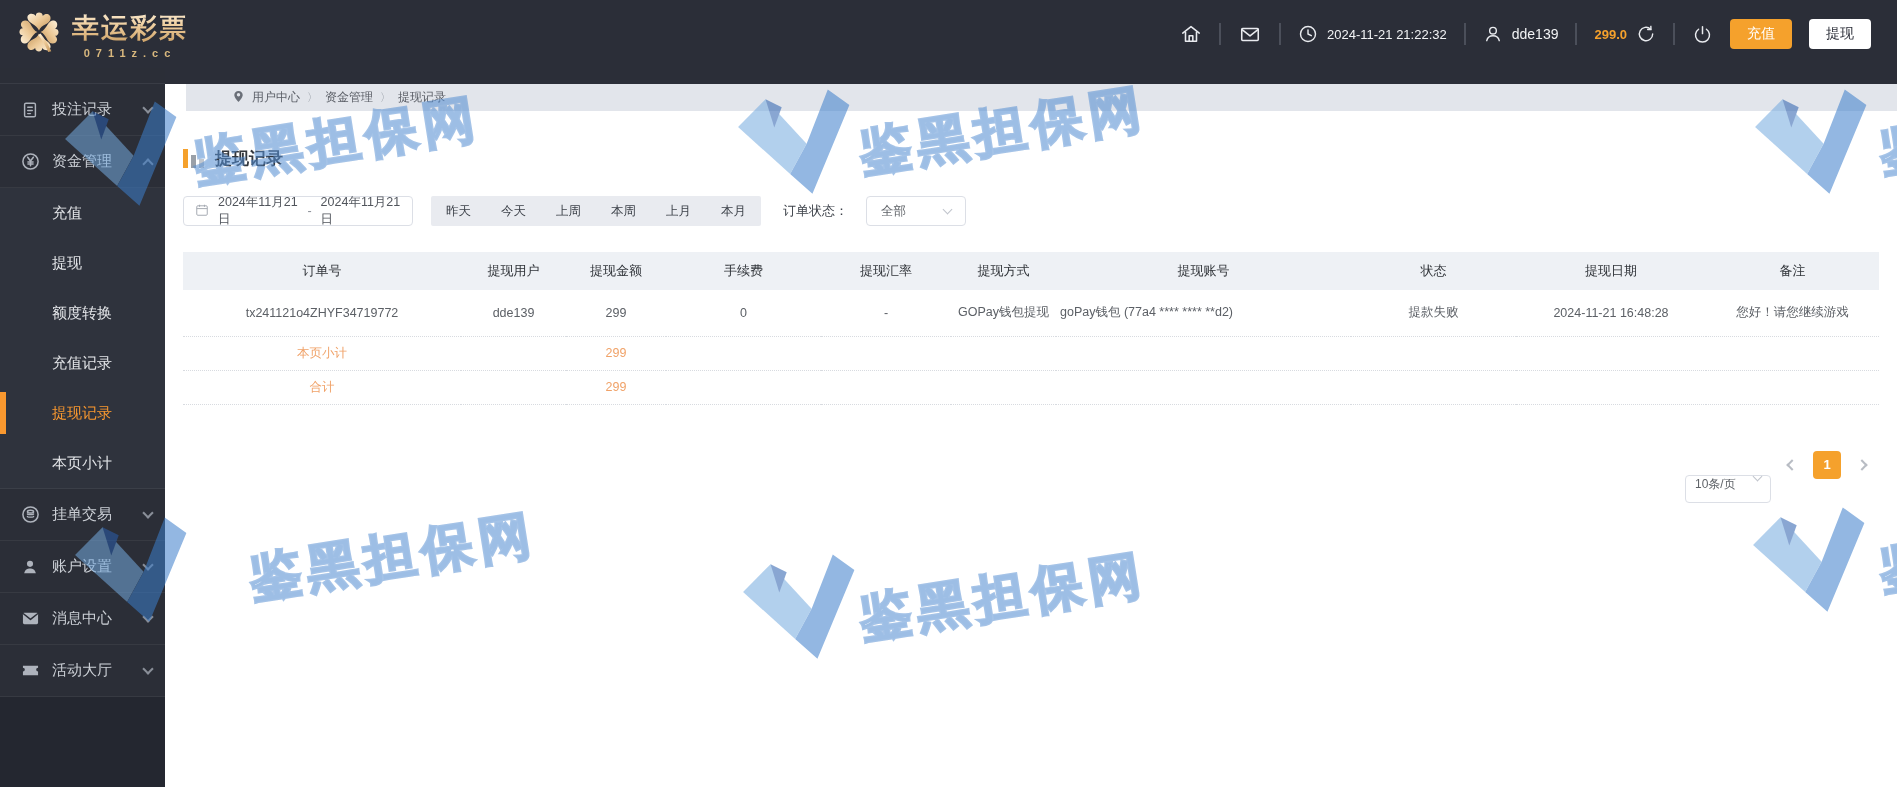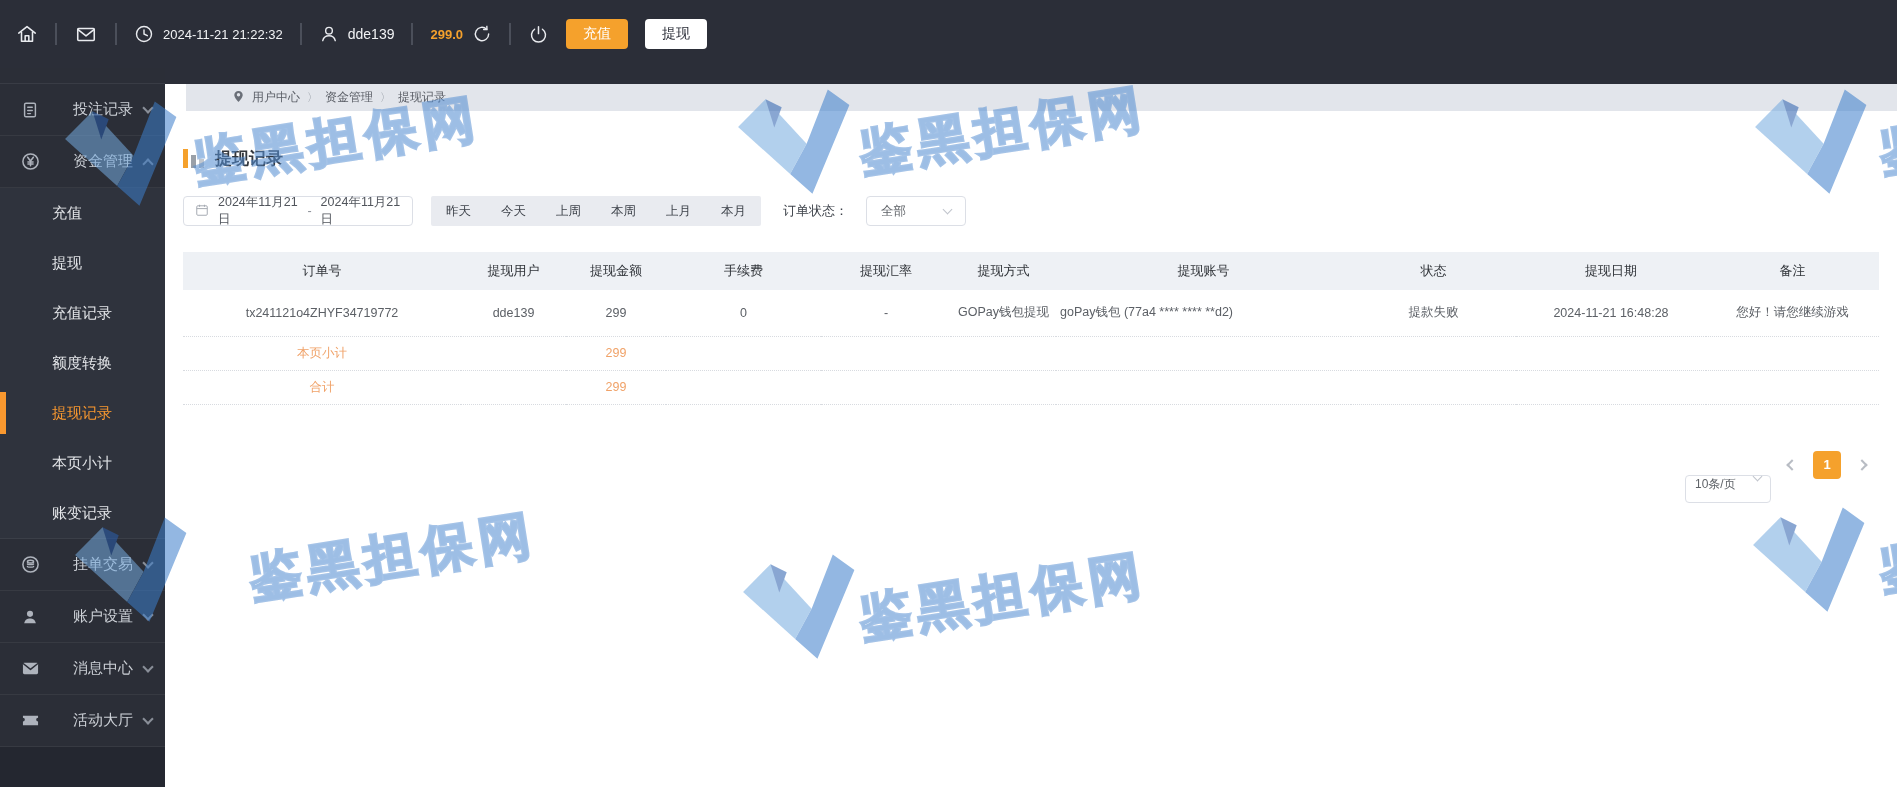--- a/index.html
+++ b/index.html
@@ -30,21 +30,21 @@
   
   .shell { display:flex; height:719px; }
 
   
   .sidebar { width:165px; flex-shrink:0; background:#2b2e37; display:flex; flex-direction:column; }
   .side-spacer { height:16px; border-bottom:1px solid rgba(255,255,255,.07); }
   .side-group { height:52px; display:flex; align-items:center; gap:11px; padding:0 13px 0 19px;
     color:#ccd0d6; font-size:15px; border-bottom:1px solid rgba(255,255,255,.06); cursor:pointer; }
   .side-group .gi { width:22px; display:flex; justify-content:center; }
   .side-group svg { stroke:#aeb3bc; fill:none; stroke-width:1.6; stroke-linecap:round; stroke-linejoin:round; }
-  .grow { flex:1;text-align:right; }
+  .grow { flex:1; }
   .chev { width:8px; height:8px; border-right:2px solid #8a8f99; border-bottom:2px solid #8a8f99; transform:rotate(45deg); margin-top:-4px; }
   .chev.up { transform:rotate(-135deg); margin-top:5px; }
   .submenu { background:#2f333d; border-bottom:1px solid rgba(255,255,255,.06); }
   .sub-item { height:50px; display:flex; align-items:center; padding-left:52px; color:#e4e6e9; font-size:15px; position:relative; cursor:pointer; }
   .sub-item.active { color:#f9982f; }
   .sub-item.active::before { content:""; position:absolute; left:0; top:4px; bottom:4px; width:6px; background:#f9982f; }
   .side-bottom { flex:1; background:#242730; }
 
   
   .main-col { flex:1; min-width:0; display:flex; flex-direction:column; background:#fff; }
@@ -97,20 +97,44 @@
   .wm-text { position:absolute; font-size:52px; font-weight:800; letter-spacing:6px; white-space:nowrap;
     transform:rotate(-9deg); color:rgba(125,172,226,.12);
     -webkit-text-stroke:2.5px rgba(82,140,209,.52); }
 </style>
 </head>
 <body>
 
 <div class="app">
 
   <div class="header">
+    <div class="logo">
+      <span>
+        <svg width="46" height="46" viewBox="0 0 60 60">
+          <defs>
+              <linearGradient id="gold" x1="0" y1="0" x2="1" y2="1">
+            <stop offset="0" stop-color="#fdf2de"></stop>
+                <stop offset=".5" stop-color="#ecc997"></stop>
+                <stop offset="1" stop-color="#c2945a"></stop>
+          </linearGradient>
+            </defs>
+          <g fill="url(#gold)">
+            <path d="M30 28 C27 20 16 19 15 12 C14 6 22 4 26 9 C25 3 35 3 35 9 C39 4 46 7 45 13 C44 20 33 20 30 28 Z" transform="rotate(0 30 30)"></path>
+            <path d="M30 28 C27 20 16 19 15 12 C14 6 22 4 26 9 C25 3 35 3 35 9 C39 4 46 7 45 13 C44 20 33 20 30 28 Z" transform="rotate(90 30 30)"></path>
+            <path d="M30 28 C27 20 16 19 15 12 C14 6 22 4 26 9 C25 3 35 3 35 9 C39 4 46 7 45 13 C44 20 33 20 30 28 Z" transform="rotate(180 30 30)"></path>
+            <path d="M30 28 C27 20 16 19 15 12 C14 6 22 4 26 9 C25 3 35 3 35 9 C39 4 46 7 45 13 C44 20 33 20 30 28 Z" transform="rotate(270 30 30)"></path>
+            <path d="M32 32 C38 40 42 46 46 55 L42 56 C38 47 34 40 29 34 Z"></path>
+          </g>
+        </svg>
+      </span>
+      <div class="logo-text-wrap">
+        <div class="logo-title">幸运彩票</div>
+        <div class="logo-sub">0711z.cc</div>
+      </div>
+    </div>
 
     <div class="hright">
       <span class="hicon">
         <svg width="22" height="22" viewBox="0 0 24 24">
             <path d="M3 11 L12 4 L21 11"></path>
             <path d="M6 10 V20 H18 V10"></path>
             <path d="M10 20 V14 H14 V20"></path>
           </svg>
       </span>
       <span class="hsep"></span>
@@ -190,25 +214,24 @@
               <path d="M7.3 12.7 H12.7"></path>
             </svg>
         </span>
         <span class="grow">资金管理</span>
         <span class="chev up"></span>
       </div>
 
       <div class="submenu">
         <div class="sub-item">充值</div>
         <div class="sub-item">提现</div>
+        <div class="sub-item">额度转换</div>
         <div class="sub-item">充值记录</div>
-        <div class="sub-item">额度转换</div>
         <div class="sub-item active">提现记录</div>
         <div class="sub-item">本页小计</div>
-        <div class="sub-item">账变记录</div>
       </div>
 
       <div class="side-group">
         <span class="gi">
           <svg width="19" height="19" viewBox="0 0 20 20">
               <circle cx="10" cy="10" r="8"></circle>
               <ellipse cx="10" cy="7" rx="3.2" ry="1.4"></ellipse>
               <path d="M6.8 9.5 C6.8 10.3 13.2 10.3 13.2 9.5"></path>
               <path d="M6.8 12 C6.8 12.8 13.2 12.8 13.2 12"></path>
             </svg>

